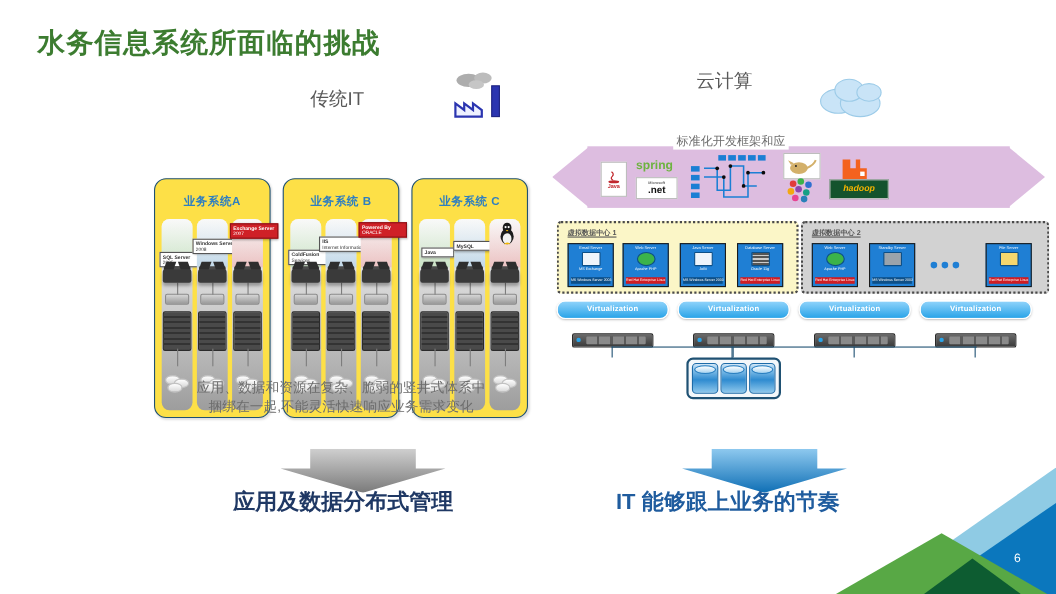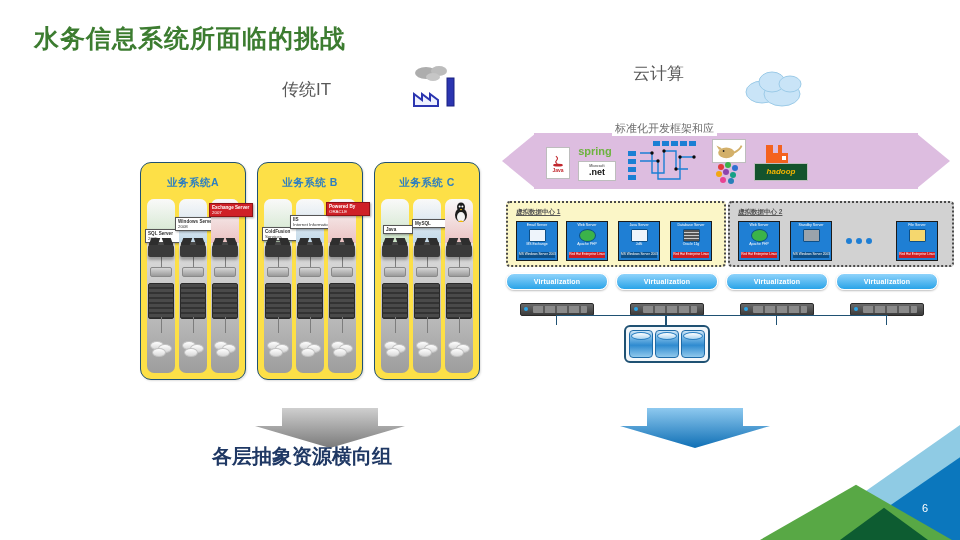--- a/index.html
+++ b/index.html
@@ -388,22 +388,24 @@
           <div class="srv-disk">
               <i></i>
               <i></i>
               <i></i>
             </div>
         </div>
       </div>
     </div>
   </div>
 
+  <div class="caption left" style="white-space:pre-line;">应用、数据和资源在复杂、脆弱的竖井式体系中
+捆绑在一起,不能灵活快速响应业务需求变化</div>
   <div class="big-arrow left"></div>
-  <div class="concl left">各层抽象资源横向组</div>
+  <div class="concl left">应用及数据分布式管理</div>
 
   <div class="cloud-wrap">
 
     <div class="banner">
       <div class="banner-arrow l"></div>
       <div class="banner-body"></div>
       <div class="banner-arrow r"></div>
 
       <div class="banner-label">标准化开发框架和应</div>
 
@@ -546,20 +548,21 @@
     <div class="bus" style="left:167px;top:190px;width:1.4px;height:12px;"></div>
 
     <div class="storage">
       <div class="cyl"></div>
       <div class="cyl"></div>
       <div class="cyl"></div>
     </div>
   </div>
 
   <div class="big-arrow right"></div>
+  <div class="concl right">IT 能够跟上业务的节奏</div>
 
   <div class="deco">
     <div class="t lt"></div>
     <div class="t db"></div>
     <div class="t gr"></div>
     <div class="t dg"></div>
   </div>
   <div class="page-no">6</div>
 
 </div>

